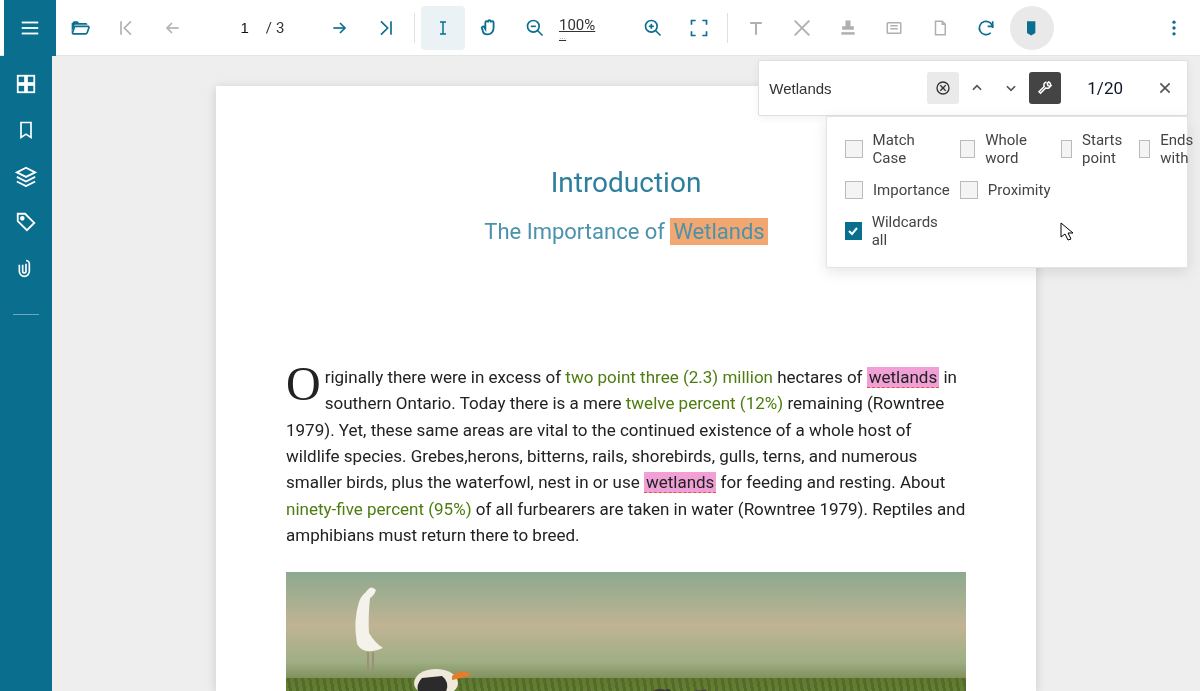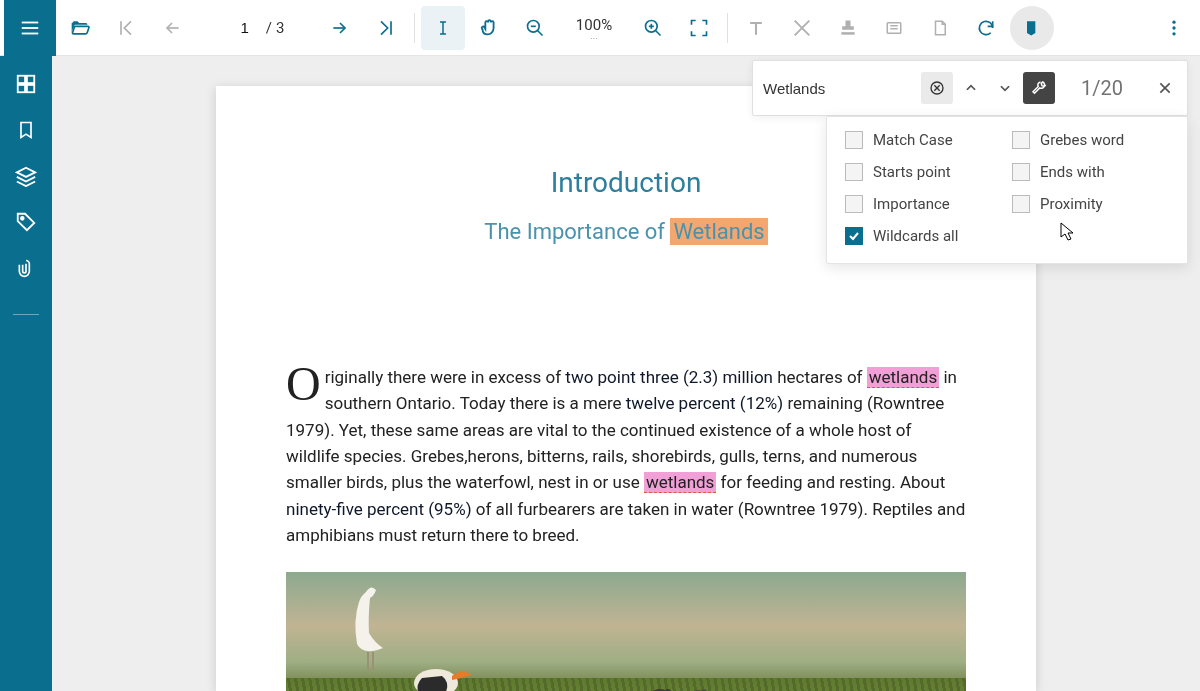--- a/index.html
+++ b/index.html
@@ -38,21 +38,21 @@
   .tsep { width:1px; height:30px; background:#e0e0e0; margin:0 4px; flex-shrink:0;}
   .page-input {
     display:flex; align-items:center; gap:4px; font-size:15px; color:#333;
     width:120px; justify-content:center; flex-shrink:0;
   }
   .page-input input {
     width:34px; text-align:center; border:none; font-size:15px; color:#111;
     outline:none; background:transparent;
   }
   .zoom-label {
-    width:70px; text-align:center; font-size:15px; color:#333; flex-shrink:0;
+    width:70px; font-size:15px; color:#333; flex-shrink:0;text-decoration:underline;
   }
   .spacer { flex: 1; }
   .main {
     flex:1; display:flex; position:relative; overflow:hidden;
   }
   .sidebar {
     width:52px; background:#0a6e8f; display:flex; flex-direction:column;
     align-items:center; padding-top:8px; gap:6px;
   }
   .sidebtn {
@@ -70,21 +70,21 @@
   }
   .doc-title { text-align:center; font-size:28px; color:#2e7f9d; font-weight:400; }
   .doc-subtitle { text-align:center; font-size:22px; color:#4b92ac; margin-top:20px; font-weight:400;}
   .doc-body {
     margin-top:120px; font-size:17px; line-height:1.55; color:#222; text-align:left;
   }
   .dropcap {
     float:left; font-size:48px; line-height:0.85; padding-right:4px;
     font-family: Georgia, 'Times New Roman', serif; font-weight:400;
   }
-  .red { color:#0f172a; }
+  .red { color:#4d7c0f; }
   .hl-orange { background:#f2a771; padding:1px 3px; }
   .hl-pink { background:#f1a0d7; padding:0px 2px; }
   .underline { border-bottom:1.5px dashed #d85c3c; }
   .photo {
     margin-top:24px; width:100%; height:180px; position:relative; overflow:hidden;
     background: linear-gradient(to bottom, #8da98f 0%, #c0b493 30%, #9fae84 50%, #6e7d42 65%, #c6b896 80%, #aab28e 100%);
   }
   .grass { position:absolute; left:0; right:0; height:36px; bottom:38px;
     background:
       repeating-linear-gradient(80deg, #556a2a 0 3px, transparent 3px 7px),
@@ -102,26 +102,26 @@
   .search-input {
     border:none; outline:none; font-size:15px; color:#333; width:160px;
     padding:6px 4px; background:transparent;
   }
   .sbtn {
     width:32px; height:32px; display:flex; align-items:center; justify-content:center;
     color:#555; cursor:pointer; border-radius:3px;
   }
   .sbtn.grey { background:#eaeaea; }
   .sbtn.dark { background:#444; color:#fff; }
-  .scount { font-size:20px; color:#737373; padding:0 24px; }
+  .scount { font-size:17px; color:#0f172a; padding:0 24px; }
   .options-panel {
     position:absolute; top:60px; right:12px; width:362px;
     background:#fff; border:1px solid #e4e4e4; border-radius:2px;
     box-shadow:0 4px 14px rgba(0,0,0,0.1); padding:14px 18px 18px 18px;
-    display:grid; grid-template-columns:1fr 1fr; row-gap:14px; column-gap:10px;
+    display:grid; grid-template-columns:1fr 1fr 1fr 1fr; row-gap:14px; column-gap:10px;
     font-size:15px; color:#444;
   }
   .opt { display:flex; align-items:center; gap:10px; cursor:pointer;}
   .opt .chk {
     width:18px; height:18px; border:1px solid #bbb; background:#f4f4f4;
     display:flex; align-items:center; justify-content:center;
   }
   .opt.checked .chk { background:#0a6e8f; border-color:#0a6e8f; }
   .opt.checked .chk svg { display:block; }
   .opt .chk svg { display:none; }
@@ -400,21 +400,21 @@
       </div>
     </div>
 
     <div class="options-panel">
       <label class="opt">
           <span class="chk"></span>
           <span>Match Case</span>
         </label>
       <label class="opt">
           <span class="chk"></span>
-          <span>Grebes word</span>
+          <span>Whole word</span>
         </label>
       <label class="opt">
           <span class="chk"></span>
           <span>Starts point</span>
         </label>
       <label class="opt">
           <span class="chk"></span>
           <span>Ends with</span>
         </label>
       <label class="opt">

